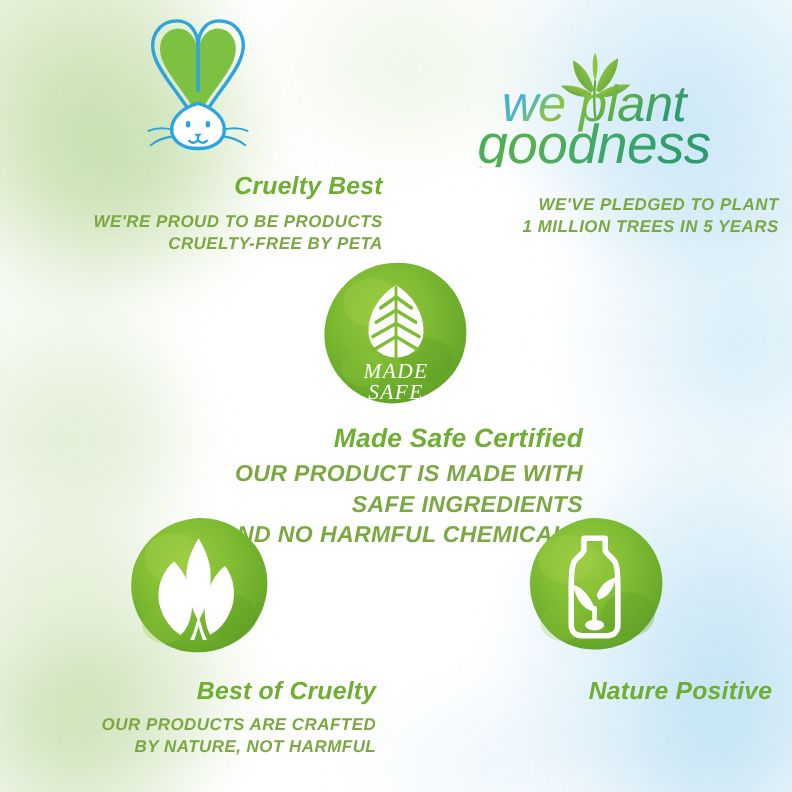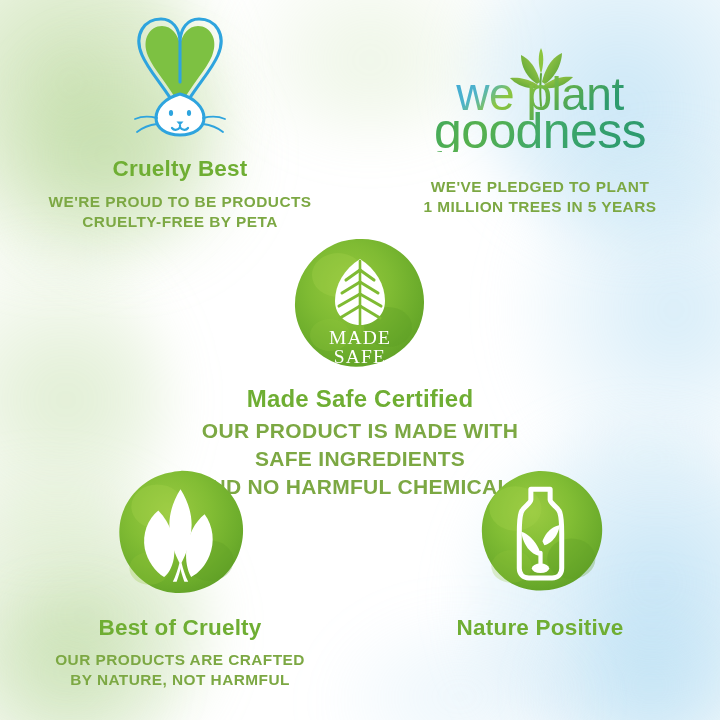--- a/index.html
+++ b/index.html
@@ -78,21 +78,21 @@
     width: 260px; height: 170px;
     background: radial-gradient(ellipse at 50% 45%, rgba(168,214,240,0.22) 0%, rgba(255,255,255,0) 80%);
   }
   .wash-green-tc {
     left: 230px; top: -60px;
     width: 280px; height: 200px;
     background: radial-gradient(ellipse at 50% 60%, rgba(186,217,155,0.26) 0%, rgba(255,255,255,0) 76%);
   }
 
   
-  .quad { position: absolute; text-align: center; }
+  .quad { position: absolute; text-align: right; font-style: italic; }
 
   .panel-cruelty   { left: 12px;  top: 14px;  width: 336px; }
   .panel-plant     { left: 372px; top: 40px;  width: 336px; }
   .panel-madesafe  { left: 190px; top: 235px; width: 340px; }
   .panel-nature    { left: 18px;  top: 468px; width: 324px; }
   .panel-plastic   { left: 378px; top: 468px; width: 324px; }
 
   .icon-slot {
     display: flex;
     align-items: flex-end;

